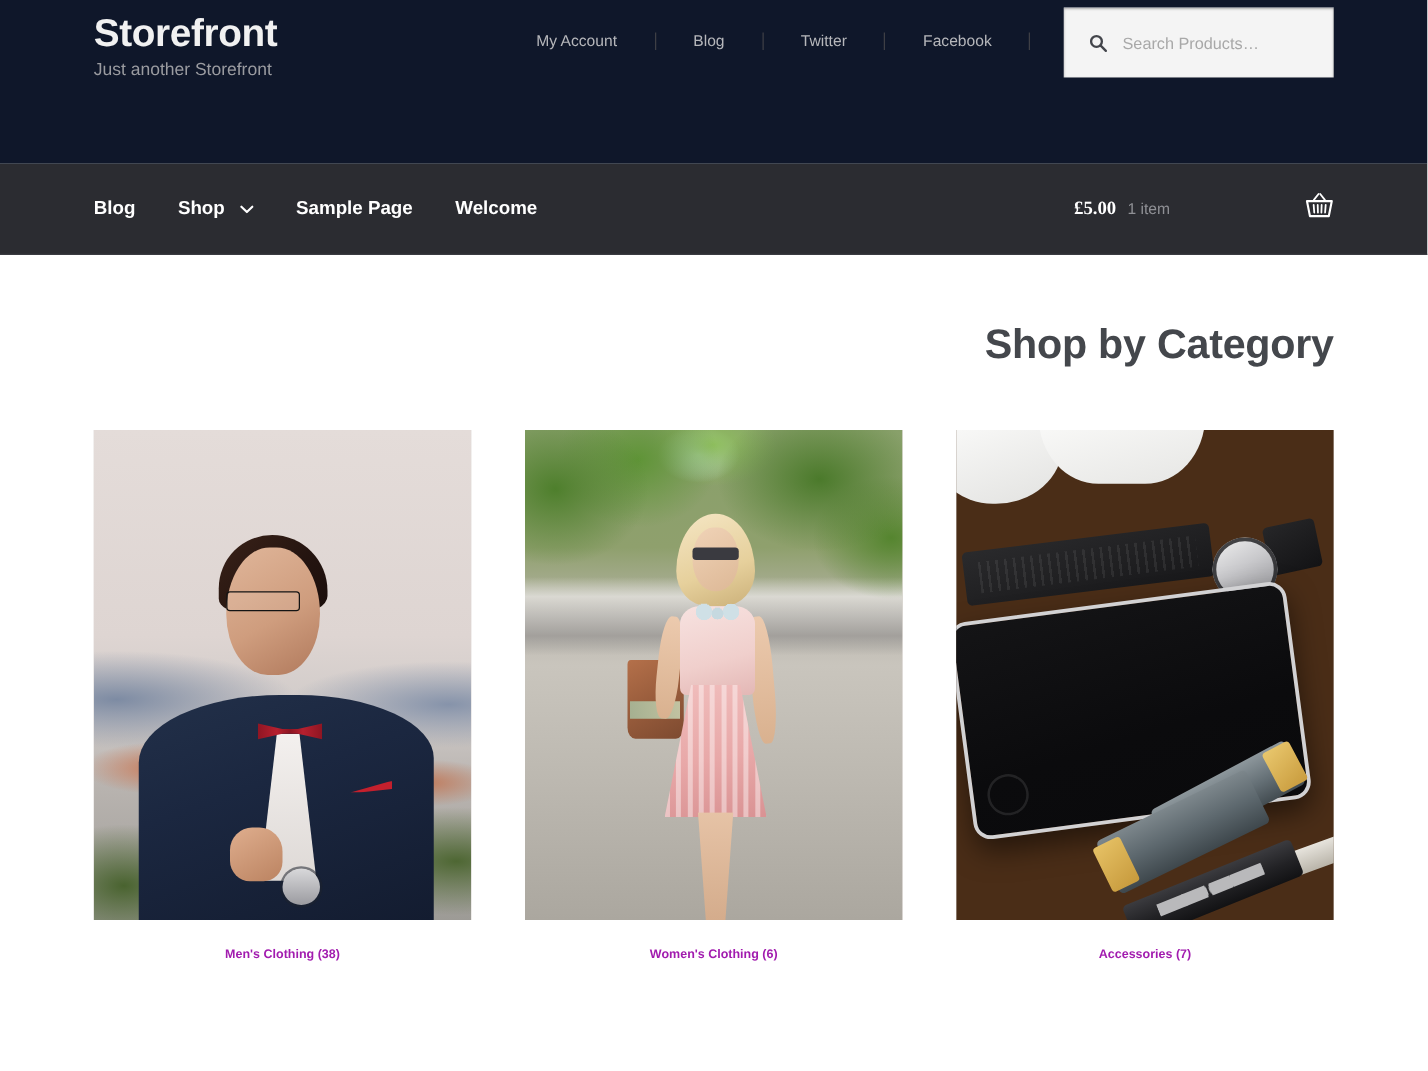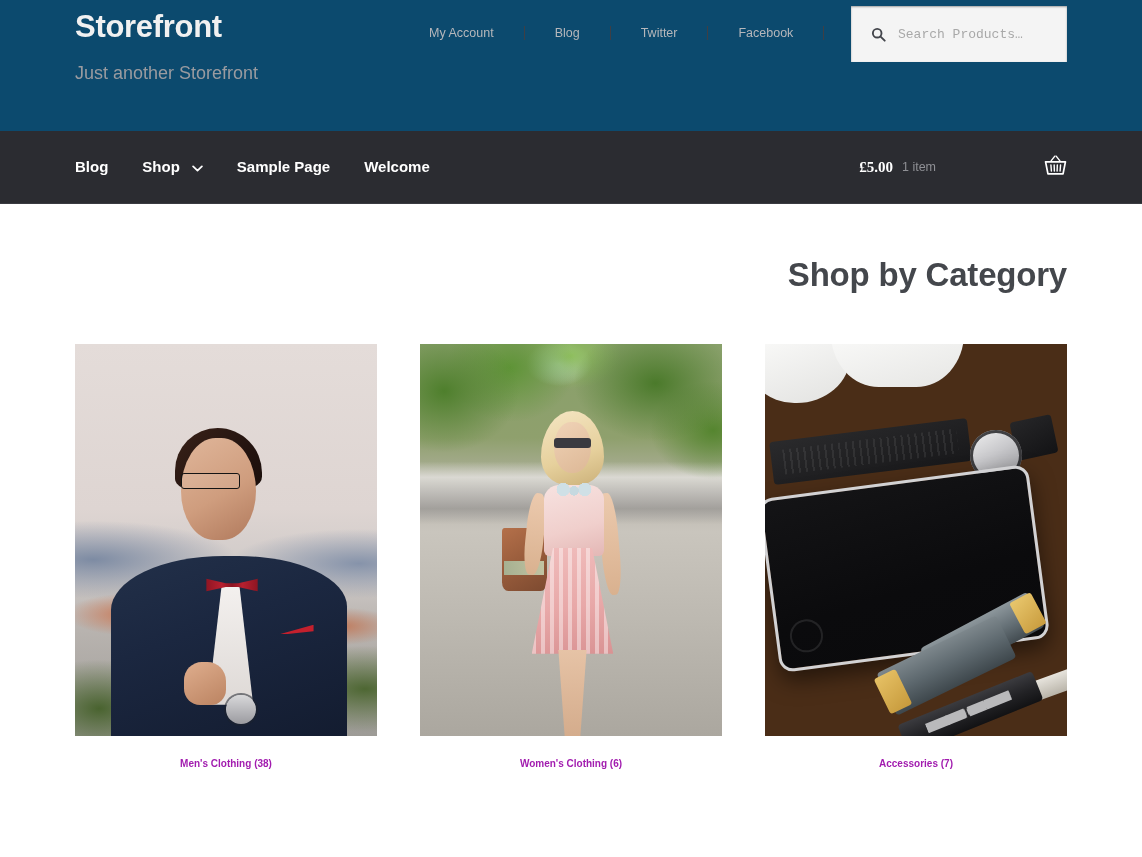--- a/index.html
+++ b/index.html
@@ -9,21 +9,21 @@
   body {
     width: 1142px;
     height: 857px;
     background: #ffffff;
     font-family: "Liberation Sans", sans-serif;
     overflow: hidden;
   }
 
   
   .site-header {
-    background: #0c4a6e;
+    background: #0f172a;
     height: 131px;
     position: relative;
   }
   .header-inner {
     width: 992px;
     margin: 0 auto;
     position: relative;
     height: 100%;
   }
   .brand {
@@ -33,23 +33,23 @@
   }
   .site-title {
     font-size: 31px;
     font-weight: bold;
     color: #f1f1f1;
     letter-spacing: -0.3px;
     line-height: 1.2;
     margin: 0;
   }
   .site-desc {
-    font-size: 18px;
+    font-size: 14px;
     color: #9a9ba0;
-    margin-top: 17px;
+    margin-top: 1px;
     line-height: 1.3;
   }
 
   .secondary-nav {
     position: absolute;
     left: 340px;
     top: 25px;
     display: flex;
     align-items: center;
     gap: 16px;
@@ -82,21 +82,21 @@
   .search-icon {
     margin-left: 20px;
     margin-right: 12px;
     flex: 0 0 auto;
     display: block;
   }
   .search-input {
     border: 0;
     outline: 0;
     background: transparent;
-    font-family: Liberation Mono, monospace;
+    font-family: Liberation Sans, sans-serif;
     font-size: 13px;
     color: #43454b;
     width: 150px;
     padding: 0;
   }
   .search-input::placeholder {
     color: #a8a8a8;
     opacity: 1;
   }
 

